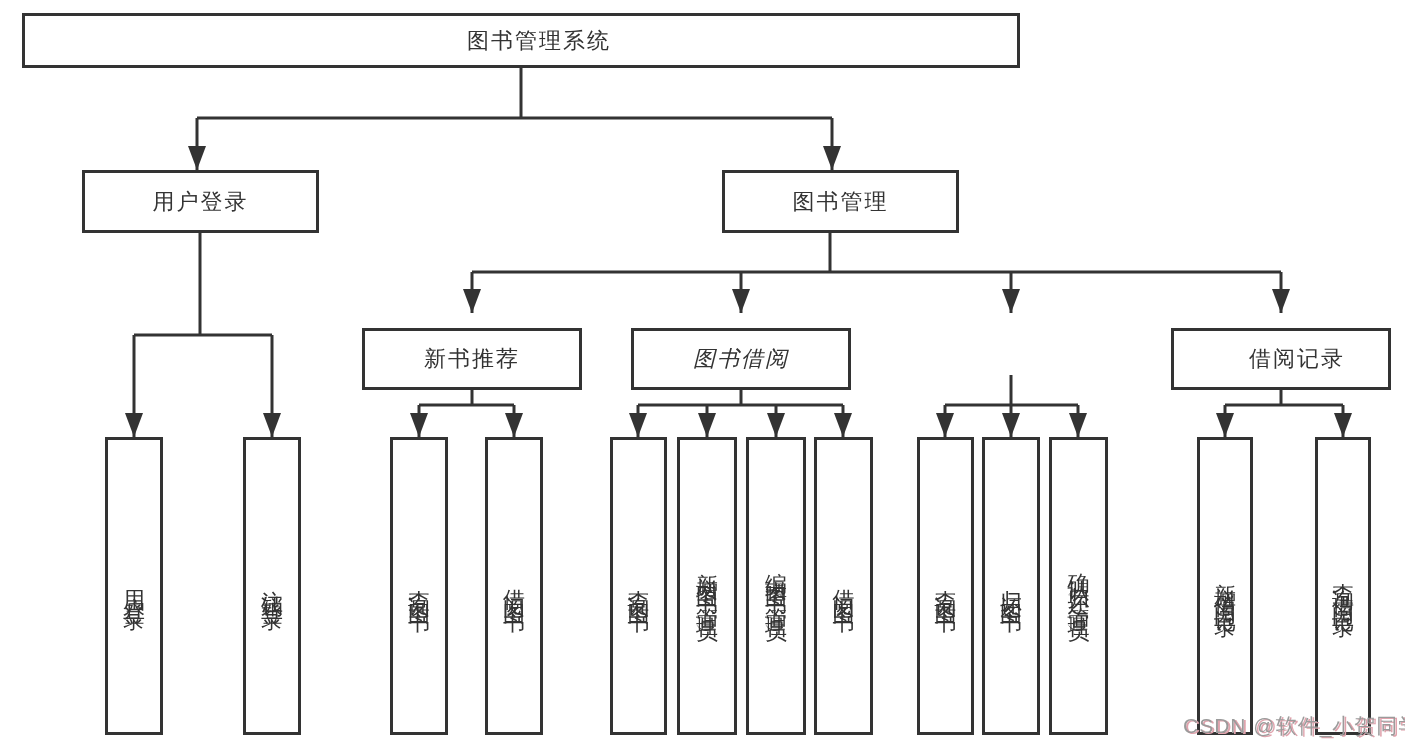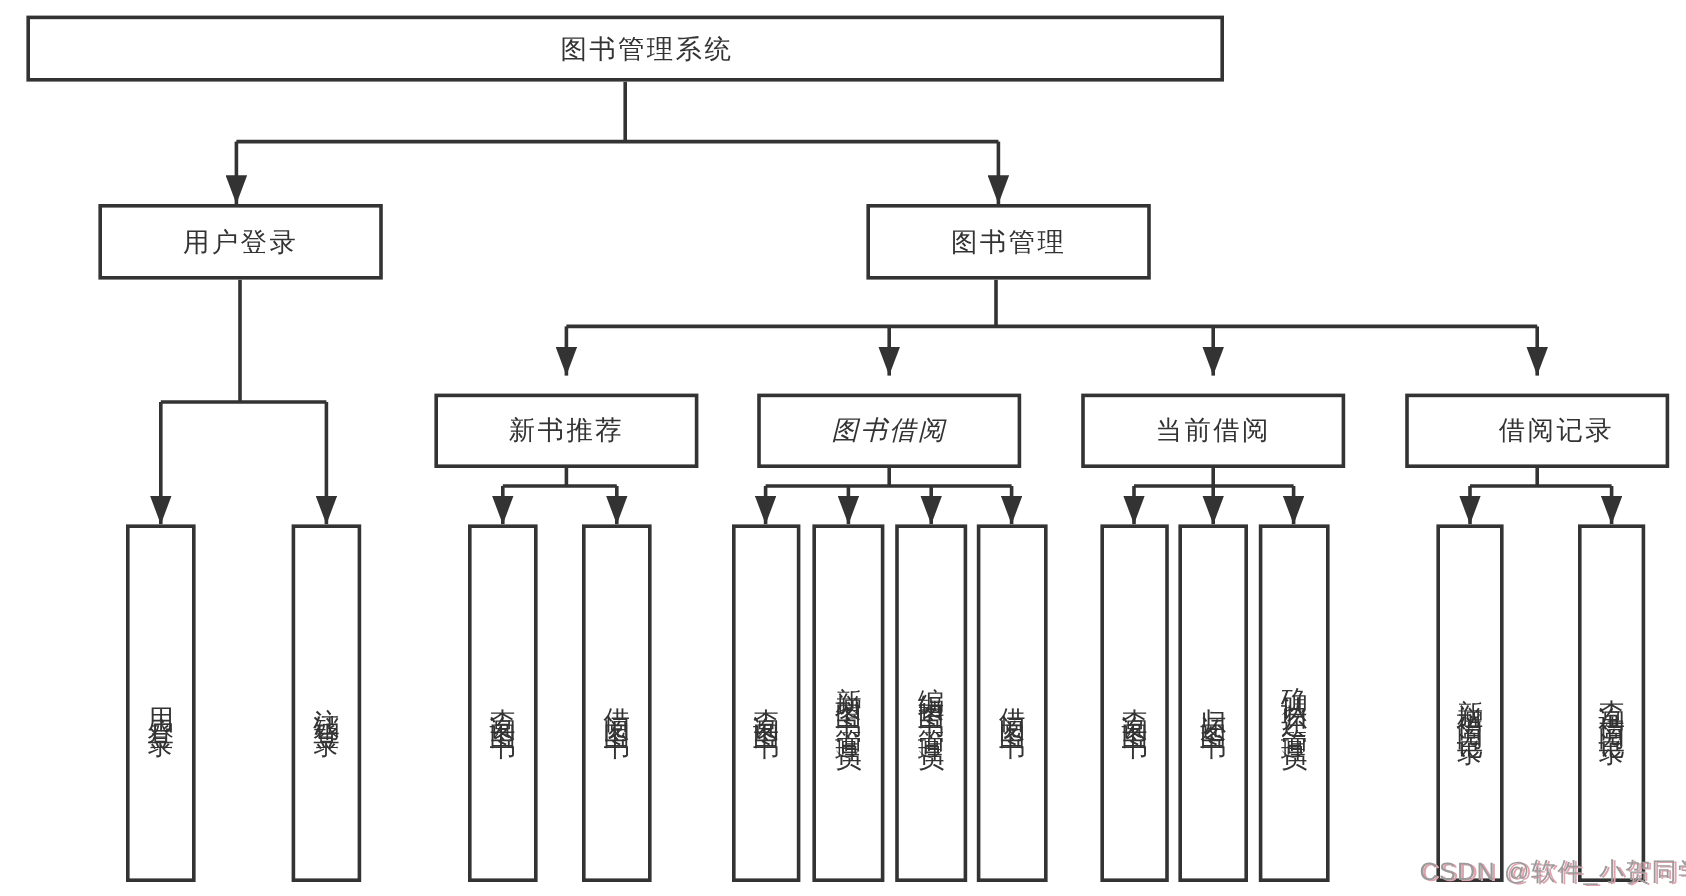--- a/index.html
+++ b/index.html
@@ -120,21 +120,20 @@
     </g>
   </svg>
 
   <div class="node node-root">图书管理系统</div>
 
   <div class="node node-l2" style="left:82px;">用户登录</div>
   <div class="node node-l2" style="left:712px;margin-left:10px;">图书管理</div>
 
   <div class="node node-cat" style="left:362px;">新书推荐</div>
   <div class="node node-cat" style="left:631px;font-style:italic;">图书借阅</div>
-  <div class="node node-cat" style="left:901px;">当前借阅</div>
   <div class="node node-cat" style="left:1171px;padding-left:32px;">借阅记录</div>
 
   <div class="node leaf" style="left:105px;width:58px;">
       <span>用户登录</span>
     </div>
   <div class="node leaf" style="left:243px;width:58px;">
       <span>注销登录</span>
     </div>
 
   <div class="node leaf" style="left:390px;width:58px;">

